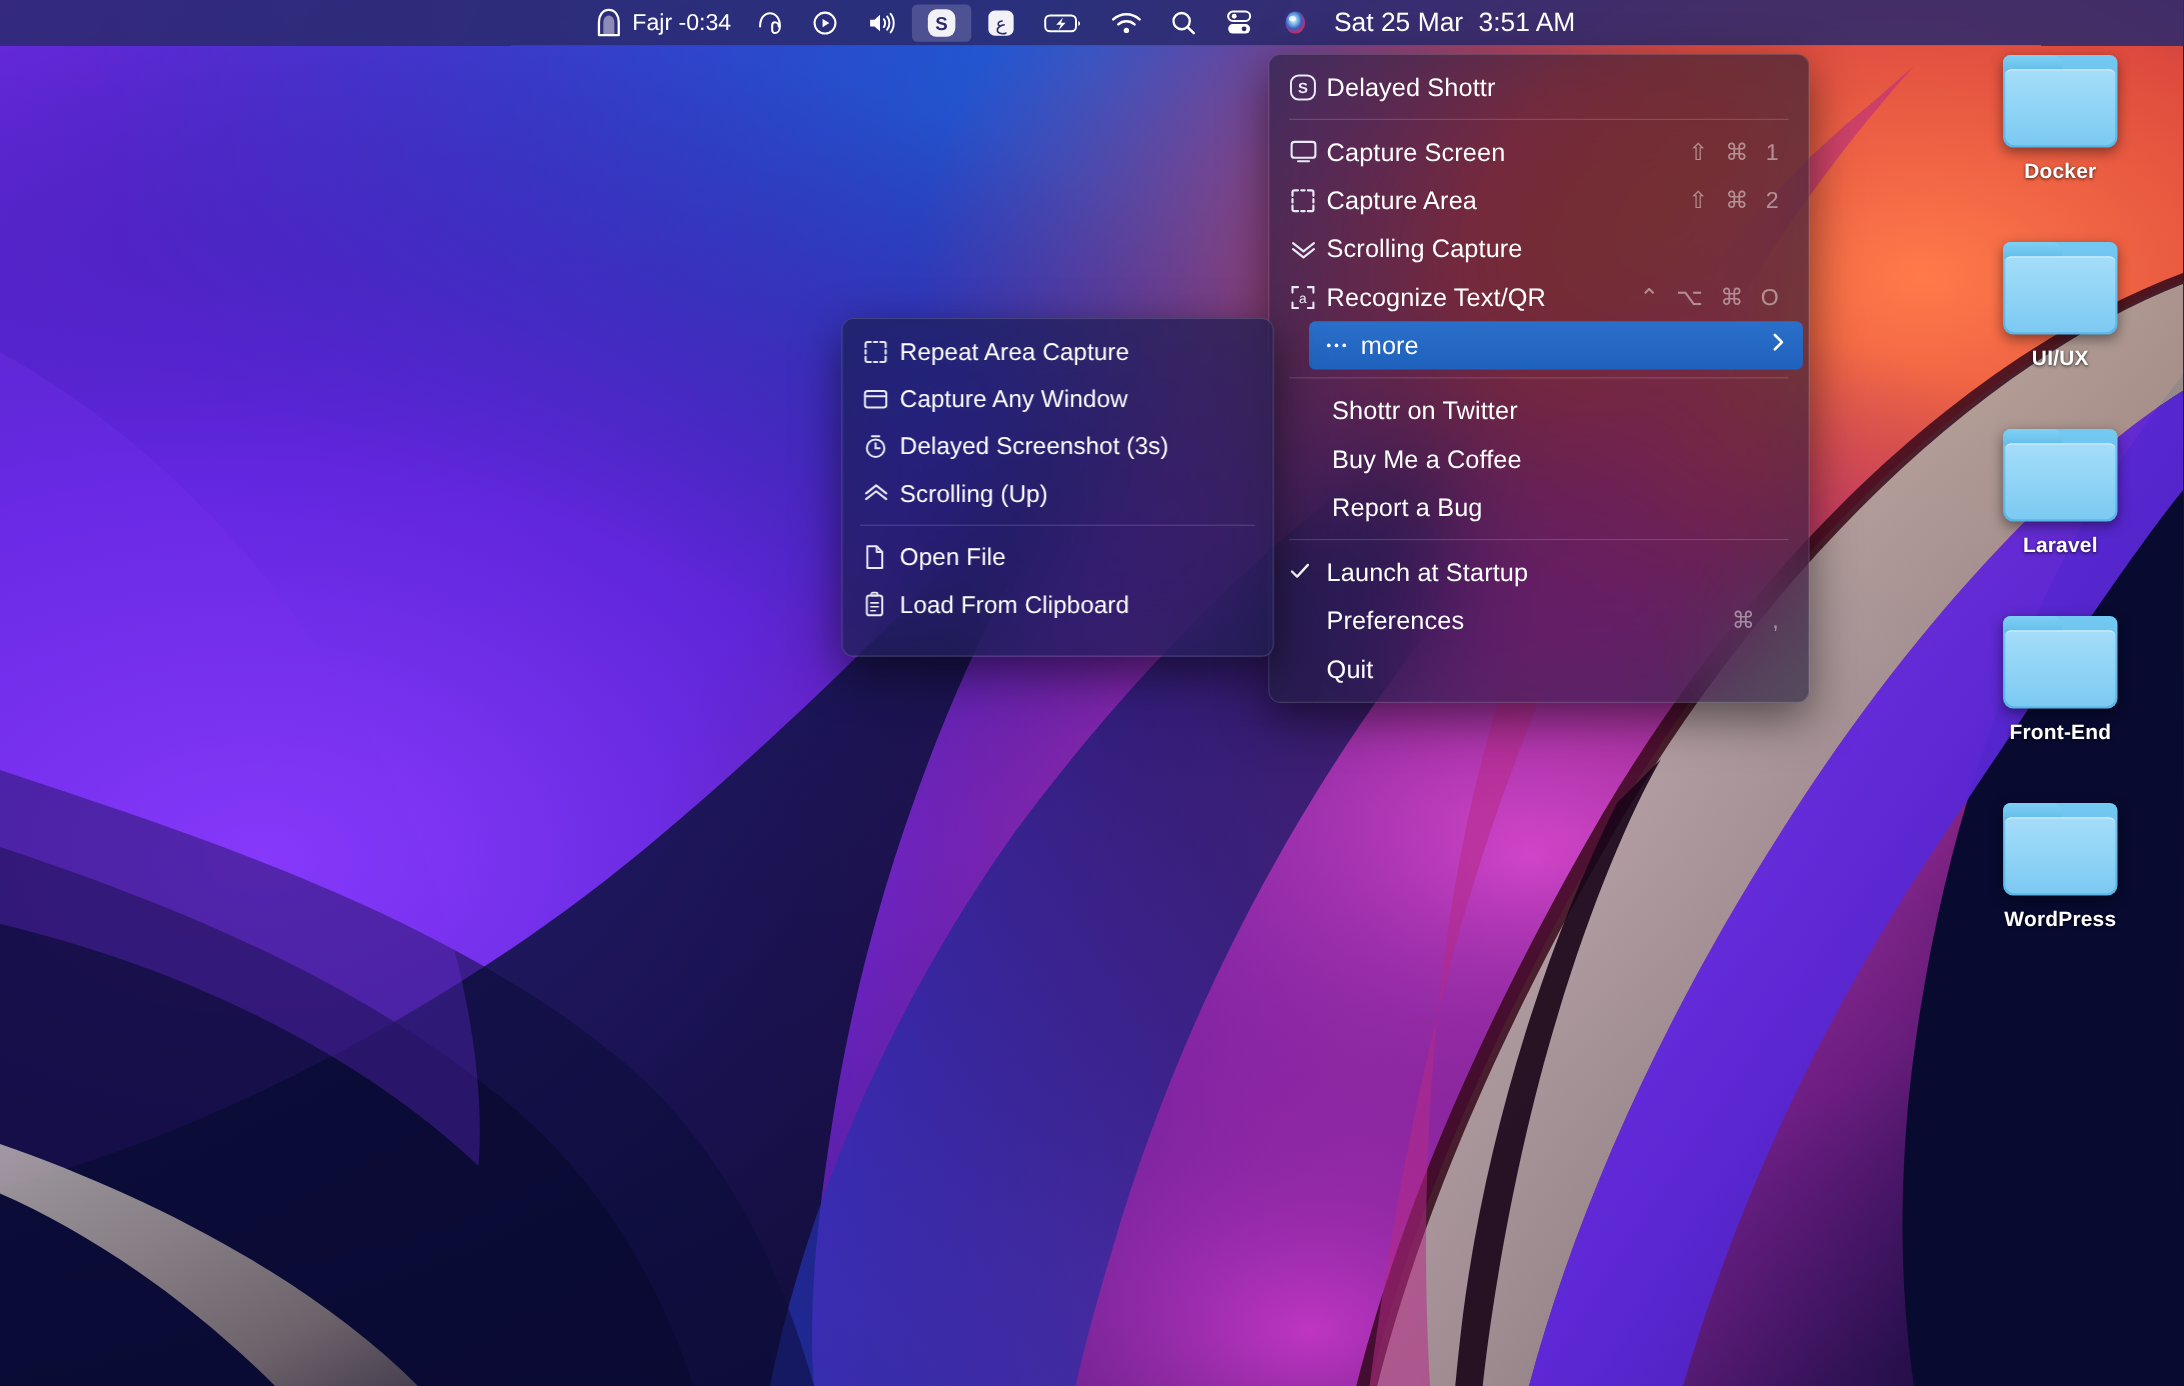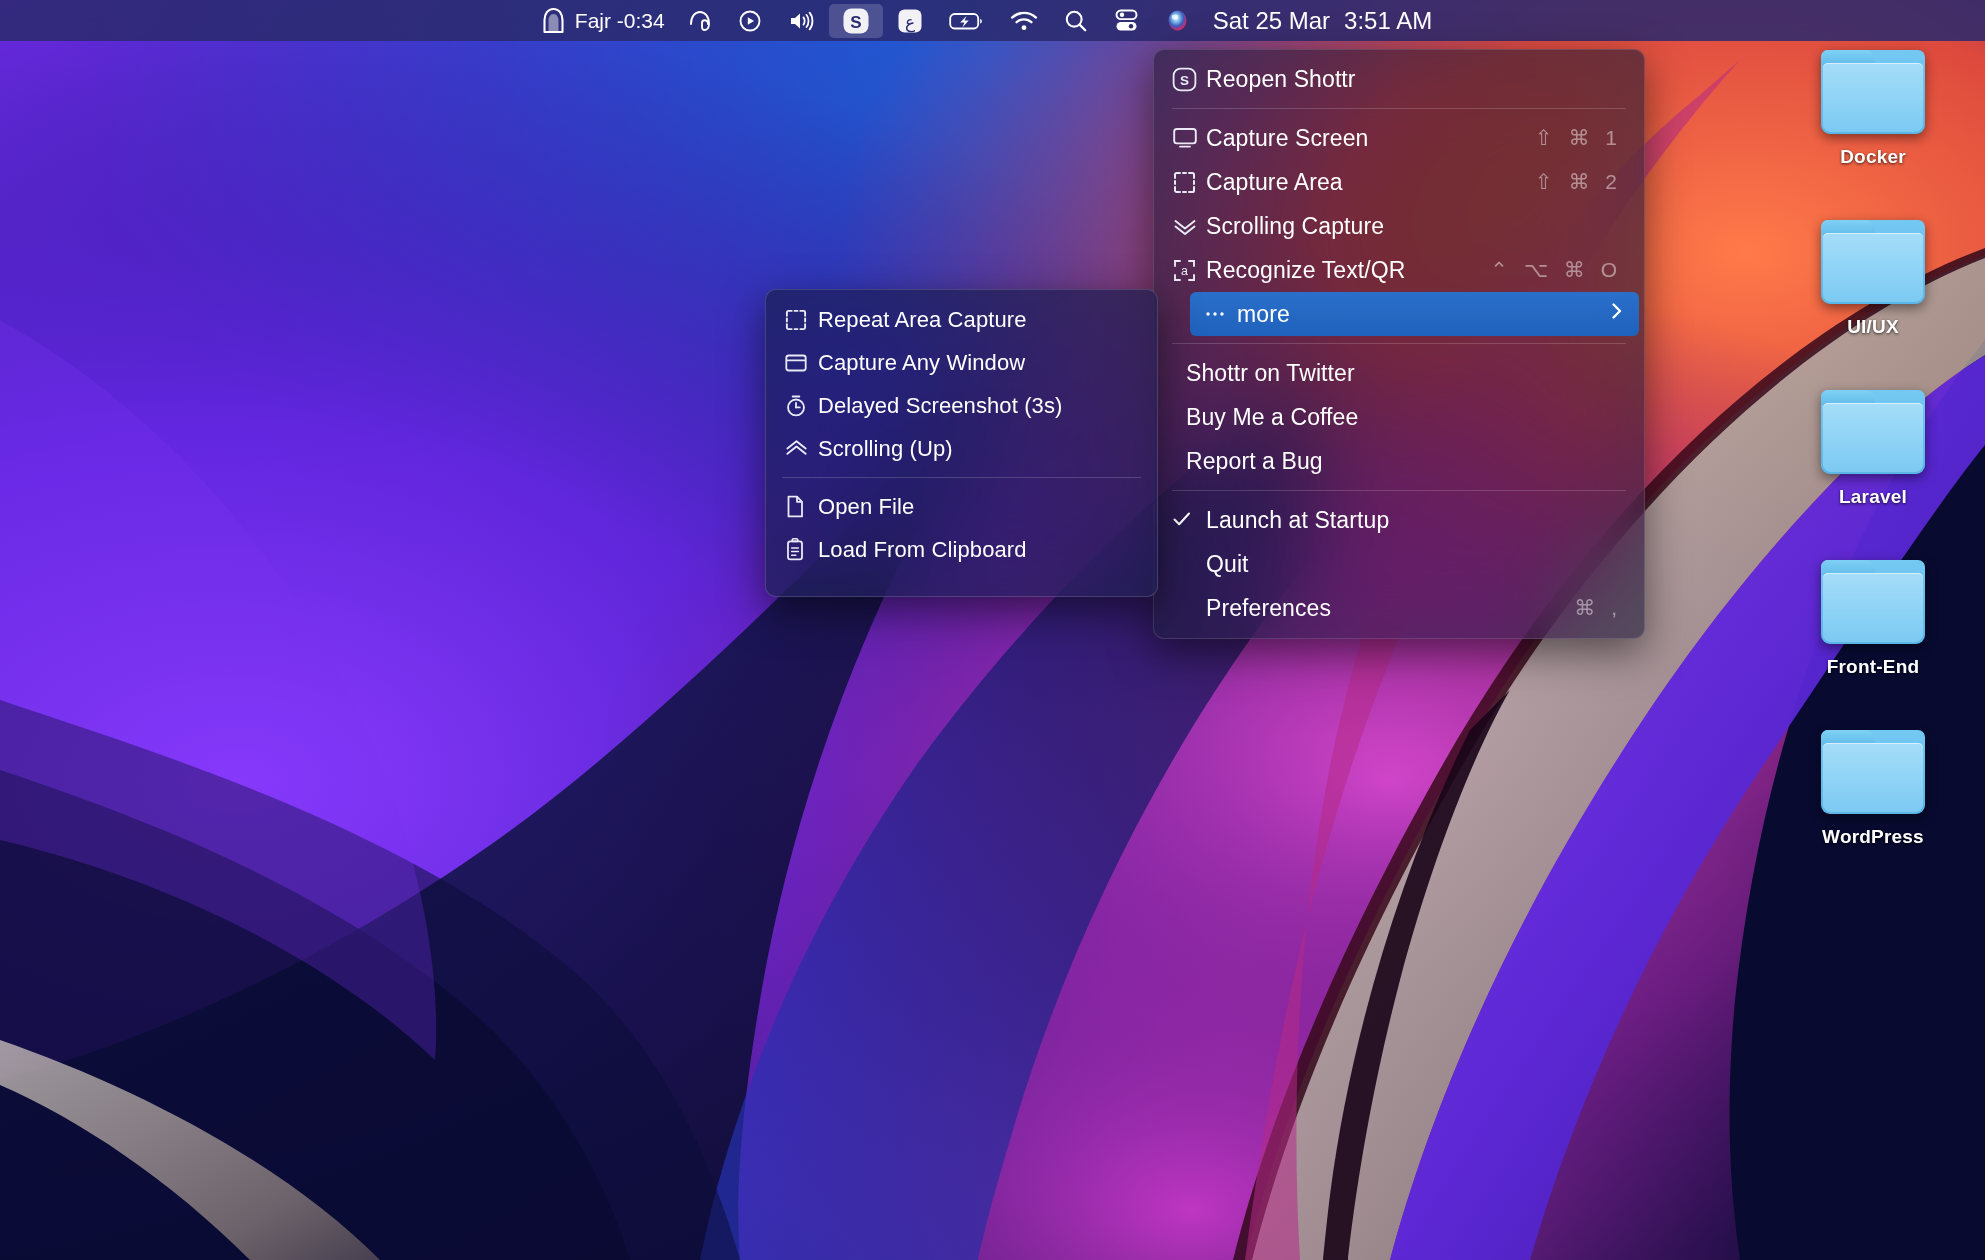--- a/index.html
+++ b/index.html
@@ -92,21 +92,21 @@
   .menu-row.highlight {
     background:linear-gradient(180deg,#2a6fc9 0%,#1f62bd 100%);
     color:#fff;
     margin-left:36px;
   }
   .menu-row.highlight .mi-icon { color:#fff; }
   .menu-sep { height:1px; background:rgba(255,255,255,.17); margin:7px 18px; }
   .mi-check { width:34px; min-width:34px; font-size:23px; color:#fff; }
   .mi-nocheck { width:34px; min-width:34px; }
   .submenu-arrow { margin-left:auto; font-size:22px; color:#fff; padding-right:2px; }
-  .noindent { padding-left:27px; }
+  .noindent { padding-left:52px; }
 
   
   #shottr-submenu {
     position:absolute; left:765px; top:289px; width:393px;
     border-radius:11px;
     background:rgba(27,31,74,.70);
     backdrop-filter:blur(46px) saturate(150%);
     border:1px solid rgba(255,255,255,.15);
     box-shadow:0 14px 42px rgba(0,0,0,.5);
     padding:8px 0 25px; z-index:60;
@@ -386,21 +386,21 @@
 
 <div id="shottr-menu">
 
   <div class="menu-row">
     <span class="mi-icon">
       <svg width="25" height="25" viewBox="0 0 25 25">
         <rect x="1.6" y="1.6" width="21.8" height="21.8" rx="7" fill="none" stroke="#e9eaf5" stroke-width="1.8"></rect>
         <text x="12.5" y="17.6" text-anchor="middle" font-family="Liberation Sans, sans-serif" font-size="13.5" font-weight="bold" fill="#e9eaf5">S</text>
       </svg>
     </span>
-    <span class="mi-label">Reopen Shottr</span>
+    <span class="mi-label">Delayed Shottr</span>
   </div>
 
   <div class="menu-sep"></div>
 
   <div class="menu-row">
     <span class="mi-icon">
       <svg width="26" height="24" viewBox="0 0 26 24">
         <rect x="2.2" y="3" width="21.6" height="14.4" rx="2.6" fill="none" stroke="#e9eaf5" stroke-width="1.9"></rect>
         <line x1="8" y1="20.6" x2="18" y2="20.6" stroke="#e9eaf5" stroke-width="1.9" stroke-linecap="round"></line>
       </svg>
@@ -490,27 +490,27 @@
     <span class="mi-check">
       <svg width="20" height="18" viewBox="0 0 20 18">
         <path d="M2.5 9.5 L7.2 14.2 L17 3.5" fill="none" stroke="#fff" stroke-width="2.1" stroke-linecap="round" stroke-linejoin="round"></path>
       </svg>
     </span>
     <span class="mi-label">Launch at Startup</span>
   </div>
 
   <div class="menu-row">
     <span class="mi-nocheck"></span>
-    <span class="mi-label">Quit</span>
-  </div>
-
-  <div class="menu-row">
-    <span class="mi-nocheck"></span>
     <span class="mi-label">Preferences</span>
     <span class="mi-key">⌘ ,</span>
+  </div>
+
+  <div class="menu-row">
+    <span class="mi-nocheck"></span>
+    <span class="mi-label">Quit</span>
   </div>
 </div>
 
 <div id="shottr-submenu">
 
   <div class="menu-row">
     <span class="mi-icon">
       <svg width="24" height="24" viewBox="0 0 25 25">
         <g fill="none" stroke="#e9eaf5" stroke-width="2" stroke-linecap="round">
           <path d="M3 8 L3 4.6 C3 3.7 3.7 3 4.6 3 L8 3"></path>

